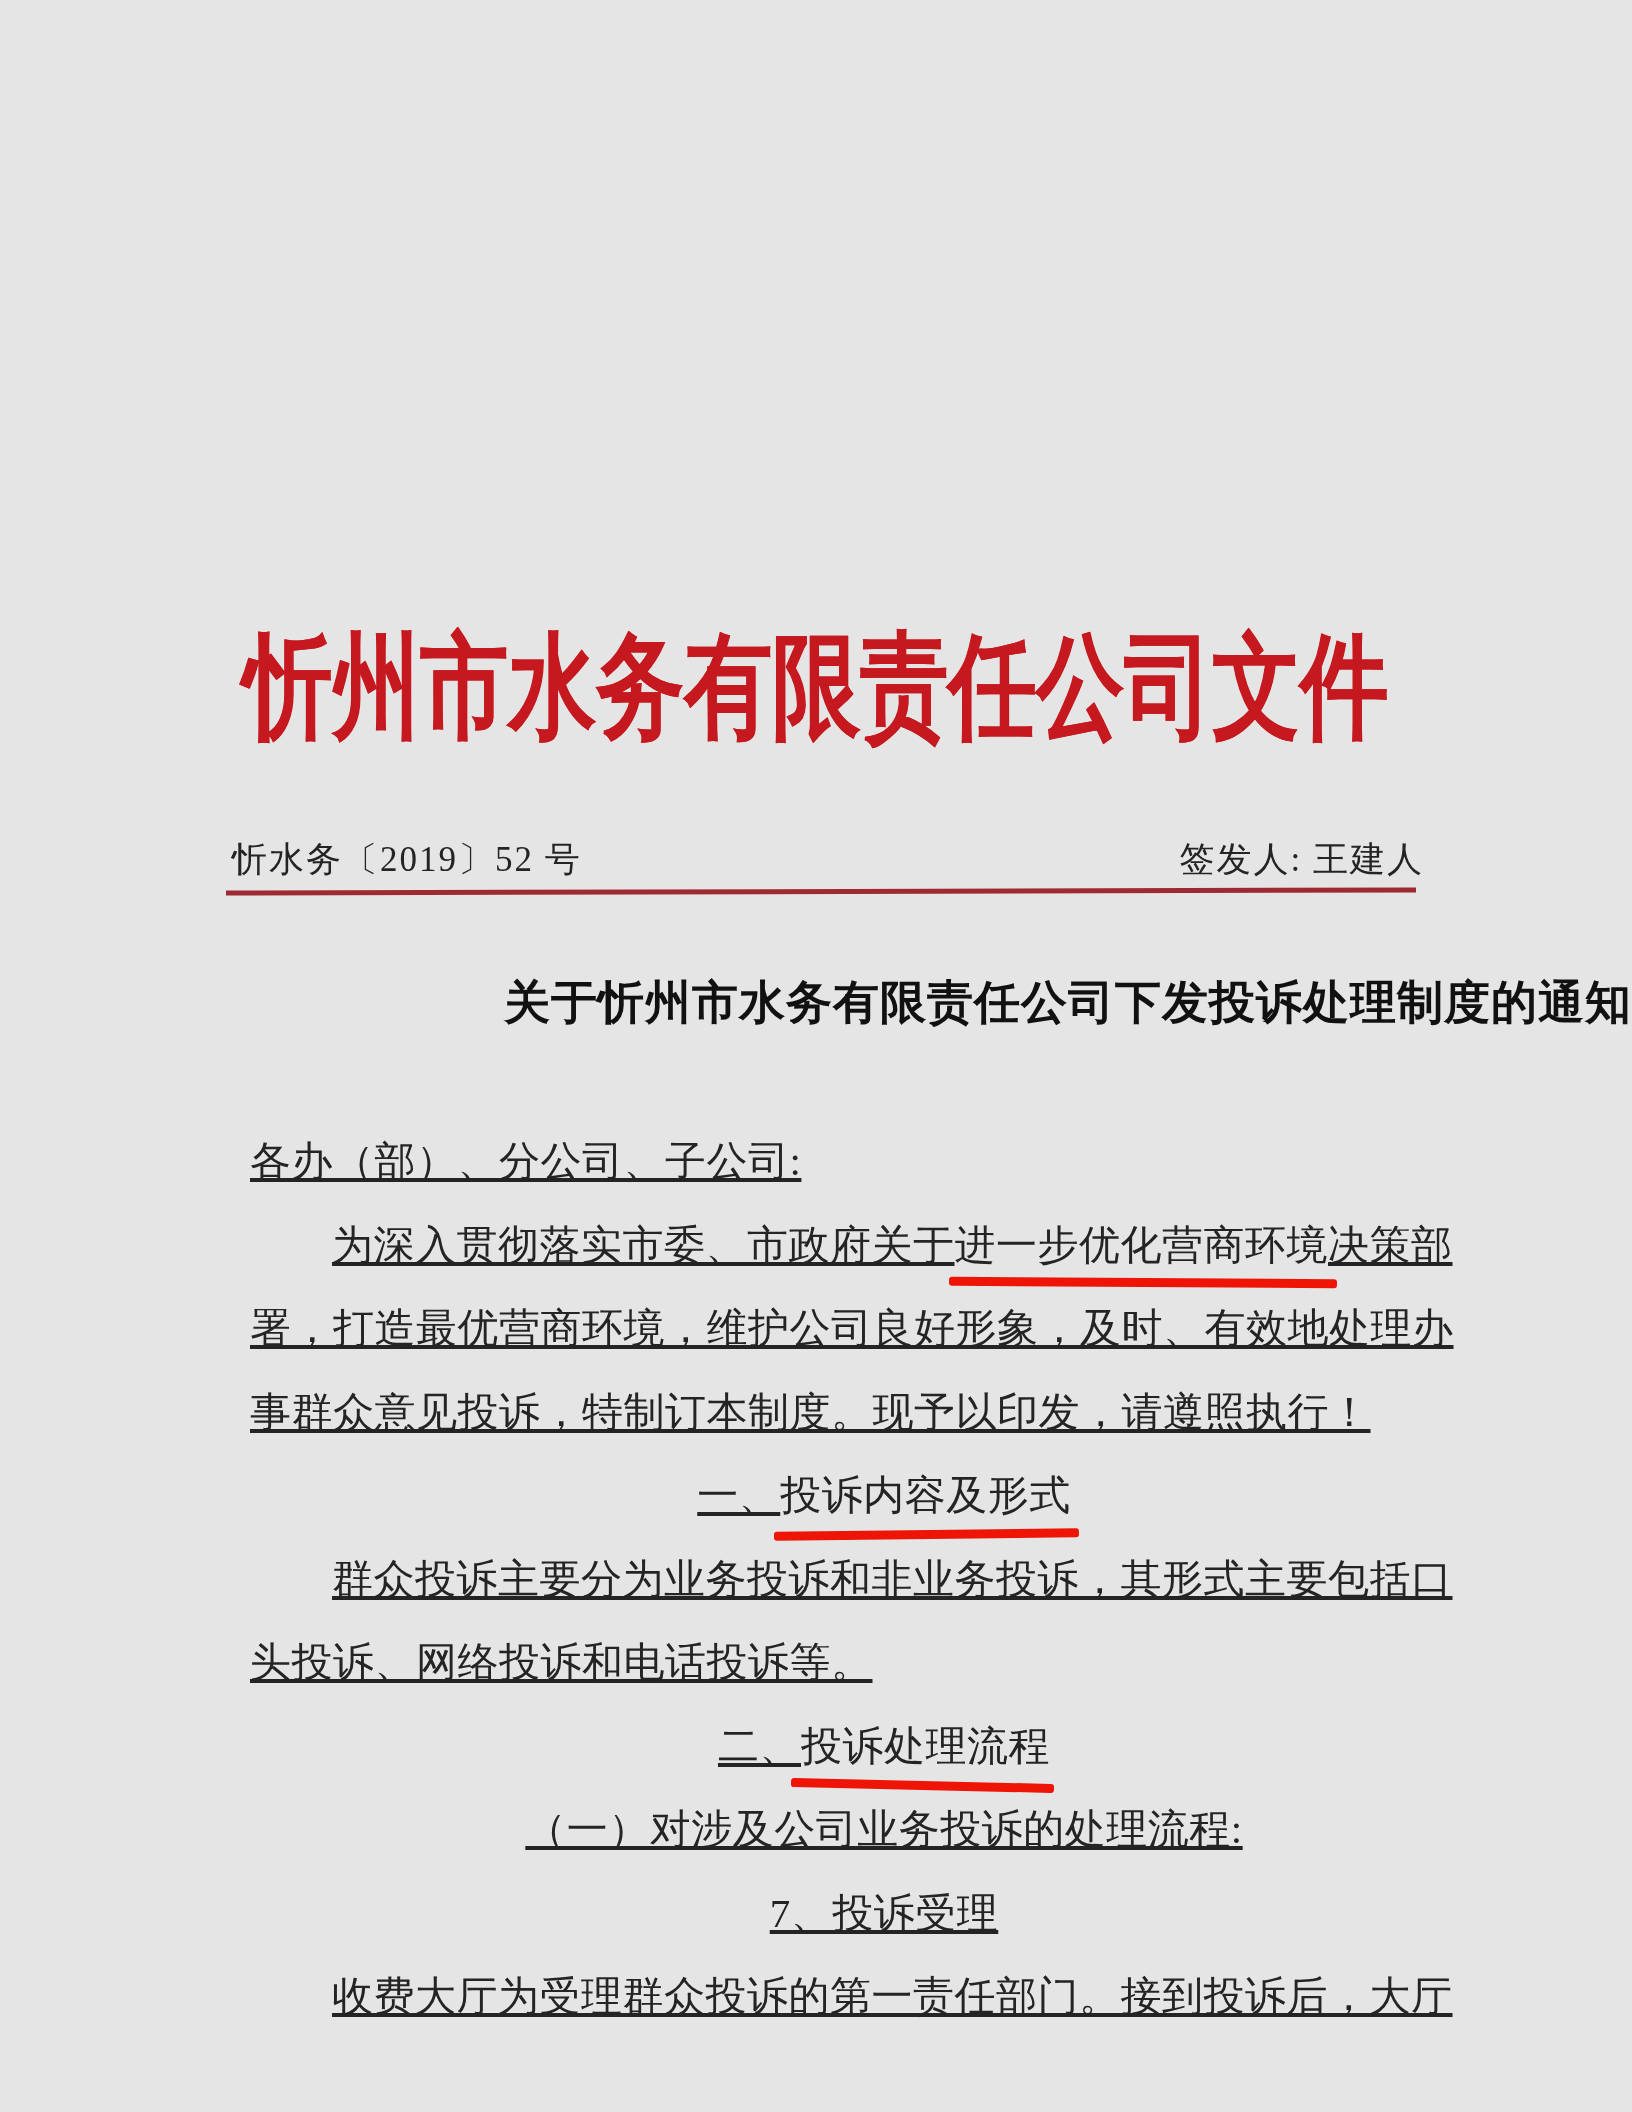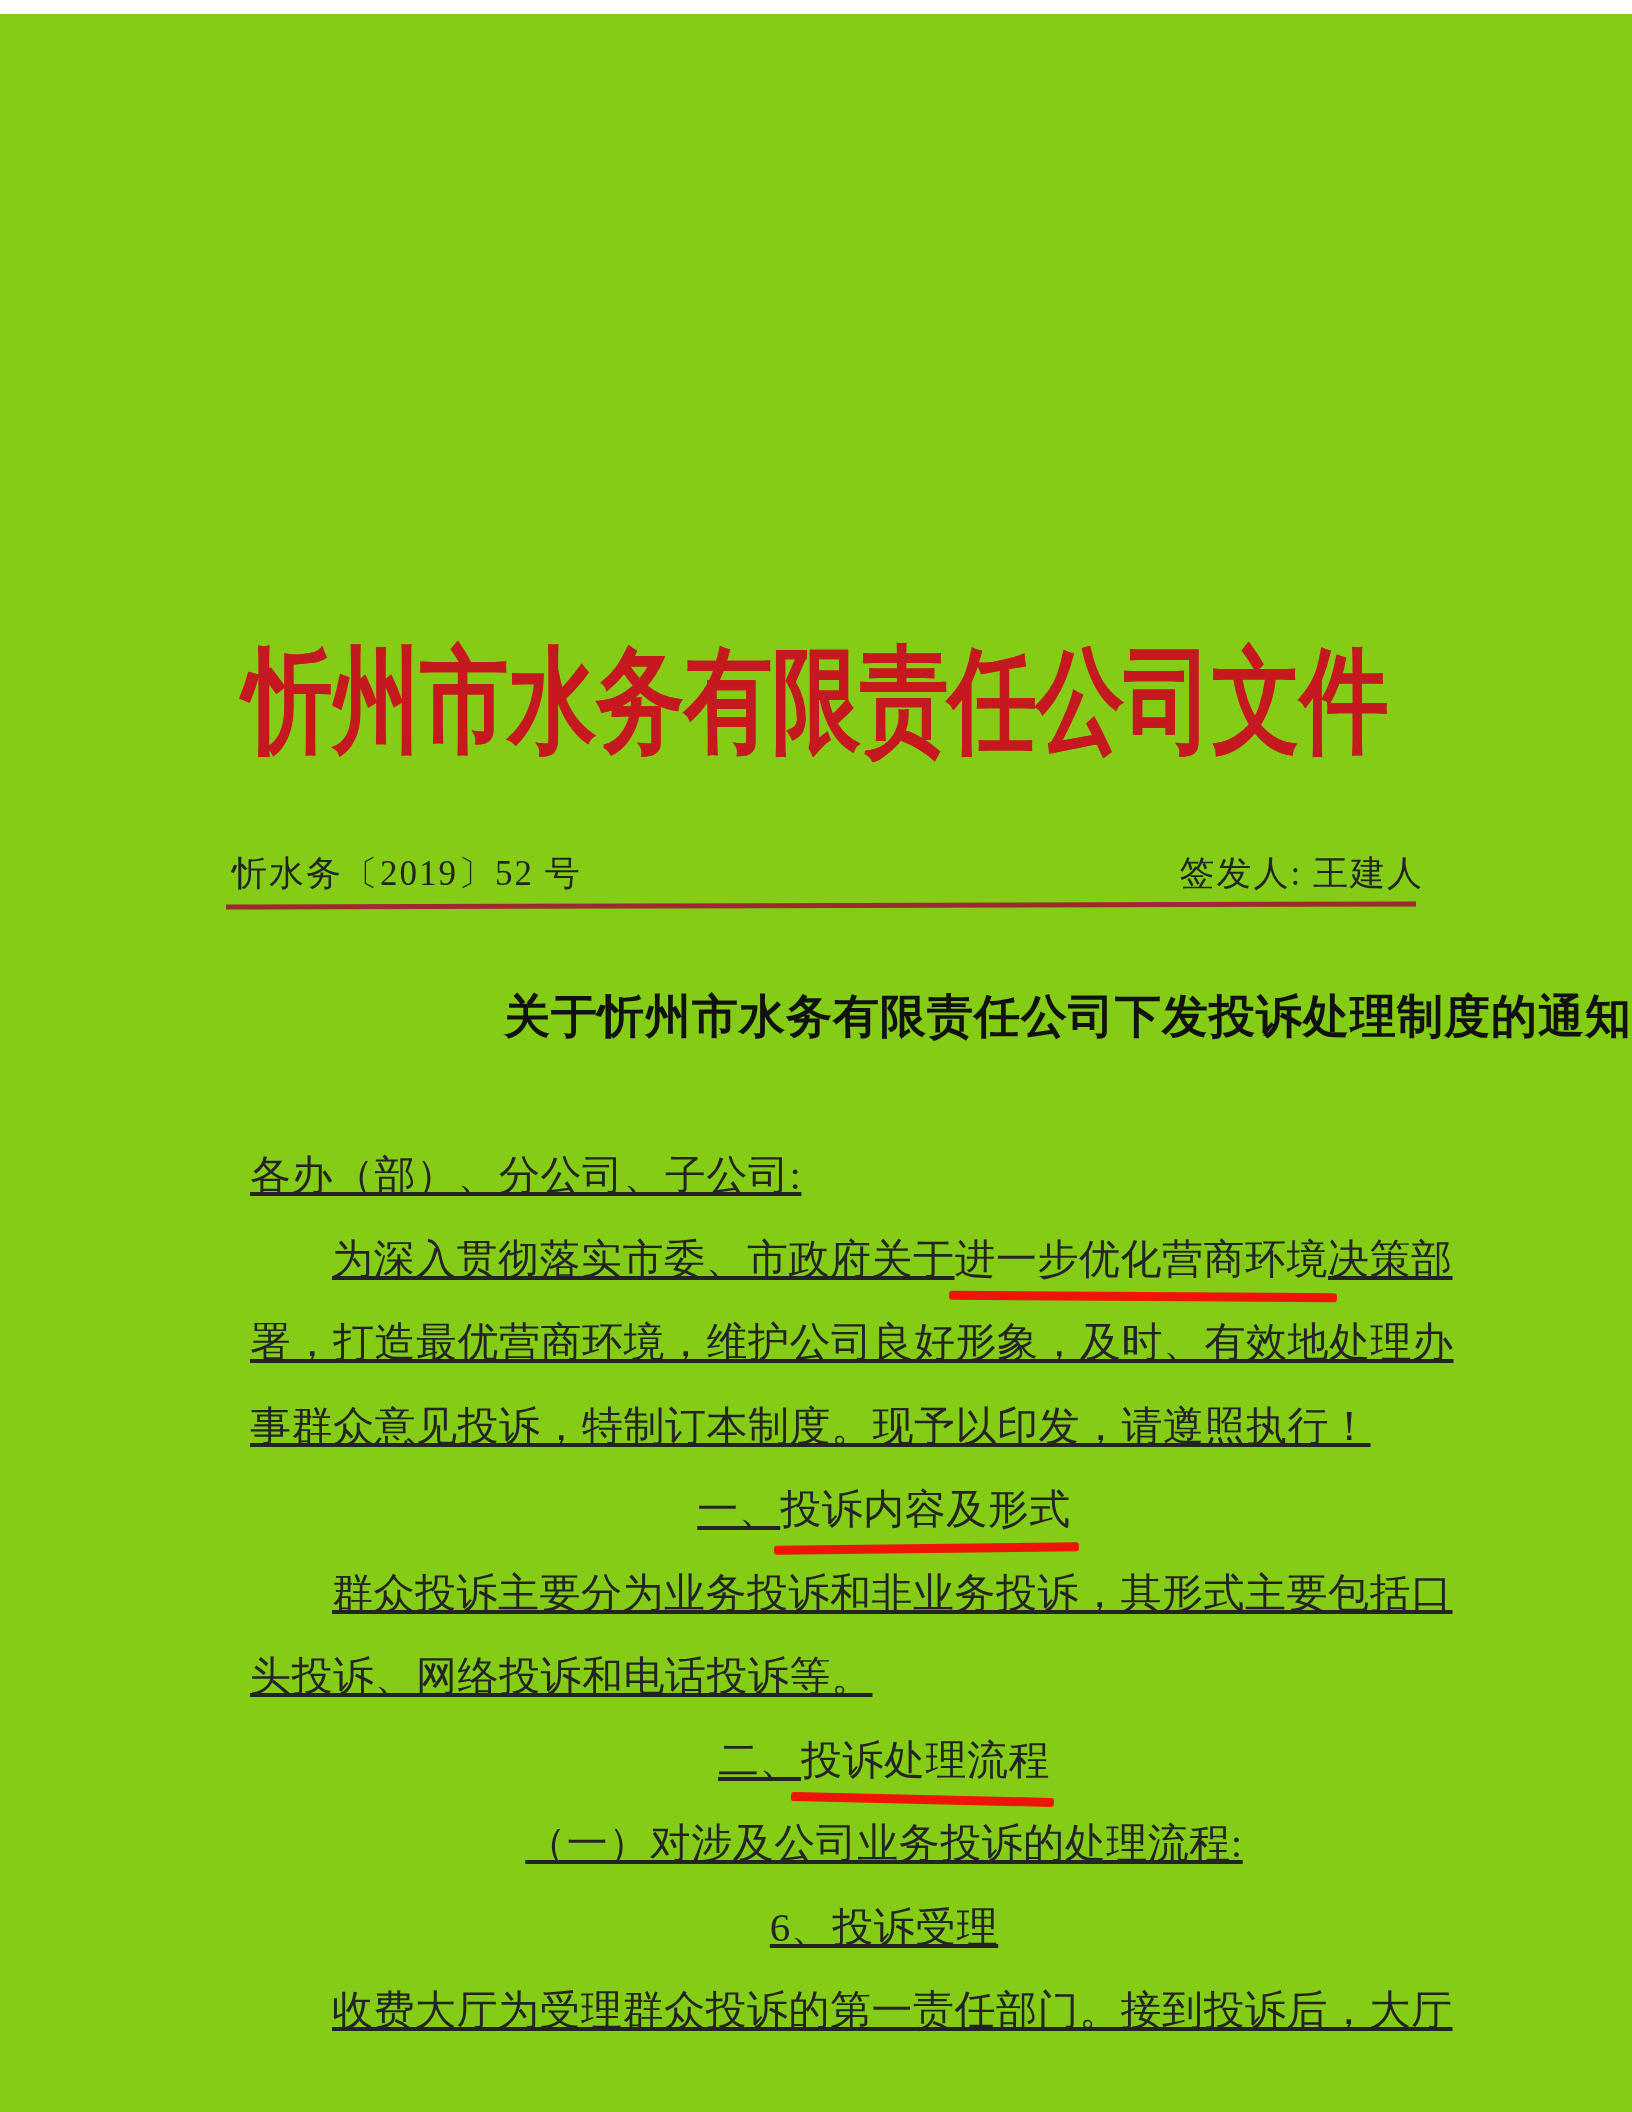--- a/index.html
+++ b/index.html
@@ -8,22 +8,21 @@
     height: 2112px;
     position: relative;
     background: #ffffff;
     font-family: "Liberation Serif", "DejaVu Serif", serif;
     color: #1e1e1e;
     overflow: hidden;
   }
   .page {
     position: absolute;
     inset: 0;
-    background: #84cc16;
-    margin-top: 14px;
+    background: #e5e5e5;
   }
 
   
   .org-title {
     position: absolute;
     top: 610px;
     left: 0;
     width: 100%;
     text-align: center;
     font-size: 88px;
@@ -162,21 +161,21 @@
 
     <div class="body-line indent">
       <span>二、</span><span class="hl tilt-c">投诉处理流程</span>
     </div>
 
     <div class="body-line indent">
       <span>（一）对涉及公司业务投诉的处理流程:</span>
     </div>
 
     <div class="body-line indent">
-      <span>6、投诉受理</span>
+      <span>7、投诉受理</span>
     </div>
 
     <div class="body-line indent">
       <span>收费大厅为受理群众投诉的第一责任部门。接到投诉后，大厅</span>
     </div>
 
   </div>
 </div>
 
 </body></html>

